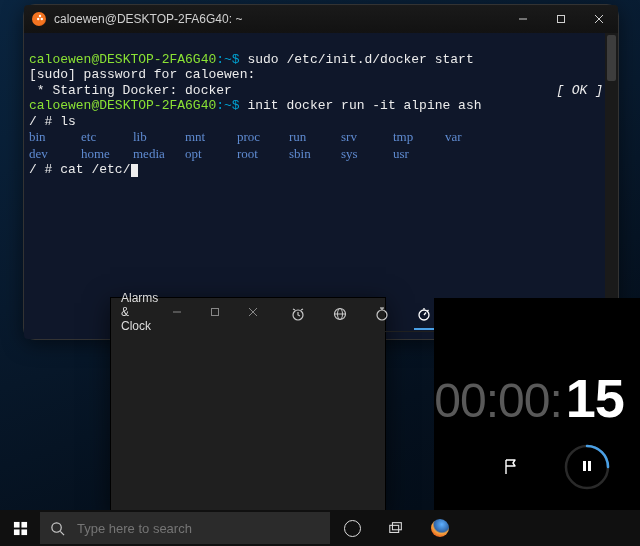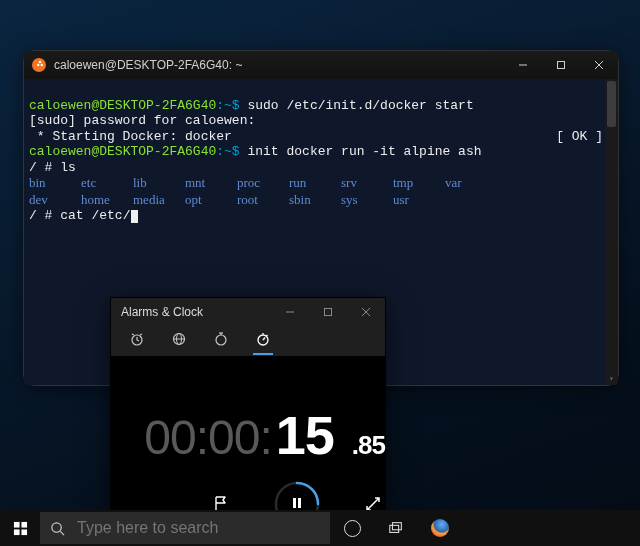--- a/index.html
+++ b/index.html
@@ -1,44 +1,44 @@
 <!DOCTYPE html>
 <html><head>
 <meta charset="utf-8">
 <style>
   * { margin: 0; padding: 0; box-sizing: border-box; }
   html, body { width: 640px; height: 546px; font-family: "Segoe UI", sans-serif; overflow: hidden; }
   body { background: linear-gradient(160deg, #0a2540 0%, #081a2e 40%, #05111f 70%, #030b15 100%); position: relative; }
 
   
-  .term-win { position: absolute; left: 23px; top: 4px; width: 596px; height: 336px; background: rgba(20,20,20,0.4); border: 1px solid #333; border-radius: 12px; box-shadow: 0 4px 20px rgba(0,0,0,0.5); display: flex; flex-direction: column; margin-top: 46px; }
+  .term-win { position: absolute; left: 23px; top: 4px; width: 596px; height: 336px; background: rgba(20,20,20,0.4); border: 1px solid #333; border-radius: 12px; box-shadow: 0 4px 20px rgba(0,0,0,0.5); display: flex; flex-direction: column; }
   .term-titlebar { height: 28px; background: linear-gradient(#1a1a1a,#121212); display: flex; align-items: center; color: #d0d0d0; font-size: 12px; padding-left: 8px; border-radius: 4px 4px 0 0; }
   .term-titlebar .icon { width: 14px; height: 14px; border-radius: 50%; background: radial-gradient(circle at 40% 40%, #f47421 60%, #c85000 100%); margin-right: 8px; position: relative; }
   .term-titlebar .icon::after { content: ""; position: absolute; width: 4px; height: 4px; border-radius: 50%; background: #fff; top: 2px; left: 6px; box-shadow: -3px 5px 0 #fff, 3px 5px 0 #fff; transform: scale(0.6); }
   .term-titlebar .title { flex: 1; }
   .win-btns { display: flex; }
   .win-btn { width: 38px; height: 28px; display: flex; align-items: center; justify-content: center; color: #cfcfcf; font-size: 11px; }
 
   .term-body { flex: 1; background: #0f172a; color: #ddd; font-family: "Consolas","Liberation Mono",monospace; font-size: 13px; line-height: 15.5px; padding: 3px 5px; white-space: pre; position: relative; border-radius: 0 0 4px 4px; overflow: hidden; }
   .term-body .p-user { color: #8ae234; }
   .term-body .p-sym  { color: #00a0d0; }
   .term-body .cmd    { color: #ededed; }
   .term-body .dir    { color: #5f8bd1; font-family: Liberation Serif, serif; }
-  .term-body .ok     { color: #ededed; float: right; margin-right: 10px; }
+  .term-body .ok     { color: #ededed; float: right; margin-right: 10px; font-style: italic; }
   .term-scroll { position: absolute; right: 0; top: 0; bottom: 0; width: 13px; background: #1a1a1a; }
   .term-scroll .thumb { position: absolute; left: 2px; right: 2px; top: 2px; height: 46px; background: #3d3d3d; border-radius: 2px; }
   .term-scroll .up, .term-scroll .dn { position: absolute; left: 0; right: 0; height: 12px; text-align: center; color: #666; font-size: 8px; line-height: 12px; }
   .term-scroll .up { top: 0; }
   .term-scroll .dn { bottom: 0; }
   .cursor { display: inline-block; width: 7px; height: 13px; background: #eee; vertical-align: text-bottom; margin-left: 1px; }
 
   .dir-row span { display: inline-block; width: 52px; }
 
   
-  .clock-win { position: absolute; left: 110px; top: 297px; width: 276px; height: 216px; background: #1f1f1f; border: 1px solid #000; display: flex; flex-direction: column; box-shadow: 0 6px 24px rgba(0,0,0,0.6); }
+  .clock-win { position: absolute; left: 110px; top: 297px; width: 276px; height: 216px; background: #1f1f1f; border: 1px solid #000; display: flex; flex-direction: row; box-shadow: 0 6px 24px rgba(0,0,0,0.6); }
   .clock-titlebar { height: 27px; display: flex; align-items: center; padding-left: 10px; color: #ddd; font-size: 12px; }
   .clock-titlebar .title { flex: 1; }
   .clock-titlebar .win-btn { width: 38px; height: 27px; color: #888; }
   .clock-tabs { height: 34px; display: flex; align-items: center; gap: 22px; padding-left: 16px; border-bottom: 1px solid #1f1f1f; }
   .clock-tabs .tab { width: 20px; height: 30px; display: flex; align-items: center; justify-content: center; color: #c8c8c8; font-size: 14px; border-bottom: 2px solid transparent; }
   .clock-tabs .tab.active { color: #fff; border-bottom-color: #4aa0e6; }
   .clock-body { flex: 1; background: #000; display: flex; flex-direction: column; align-items: flex-end; justify-content: center; color: #fff; }
   .time-display { display: flex; align-items: baseline; font-weight: 300; letter-spacing: -1px; }
   .time-big { font-size: 48px; color: #595959; }
   .time-sec { font-size: 54px; color: #fff; font-weight: 600; margin-left: 4px; margin-top: 48px; }
@@ -47,21 +47,21 @@
   .ctrl-btn { width: 24px; height: 24px; display: flex; align-items: center; justify-content: center; color: #fff; font-size: 16px; }
   .pause-ring { width: 48px; height: 48px; border-radius: 50%; position: relative; display: flex; align-items: center; justify-content: center; }
   .pause-ring svg.ring { position: absolute; top: 0; left: 0; }
   .pause-glyph { color: #fff; font-size: 18px; z-index: 1; }
 
   
   .taskbar { position: absolute; left: 0; right: 0; bottom: 0; height: 36px; background: #101010; display: flex; align-items: center; color: #ddd; font-size: 13px; }
   .start-btn { width: 40px; height: 36px; display: flex; align-items: center; justify-content: center; }
   .start-btn svg { width: 15px; height: 15px; }
   .search-box { flex: 0 0 290px; height: 32px; margin: 2px 0; background: #2b2b2b; display: flex; align-items: center; padding: 0 10px; color: #c9c9c9; gap: 12px; }
-  .search-box input { background: transparent; border: none; outline: none; color: #86efac; font-size: 16px; flex: 1; }
+  .search-box input { background: transparent; border: none; outline: none; color: #86efac; font-size: 13px; flex: 1; }
   .task-item { width: 44px; height: 36px; display: flex; align-items: center; justify-content: center; color: #ddd; }
   .task-item .ring { width: 17px; height: 17px; border: 1.6px solid #ddd; border-radius: 50%; }
   .task-item svg { width: 16px; height: 16px; }
   .task-item.app { position: relative; }
   .task-item.app .fox { width: 18px; height: 18px; border-radius: 50%; background: radial-gradient(circle at 60% 30%, #5fb0ff 0%, #3066a8 45%, #f4a340 55%, #e85c1a 80%); }
   .task-rest { flex: 1; }
 </style>
 </head>
 <body>
 

